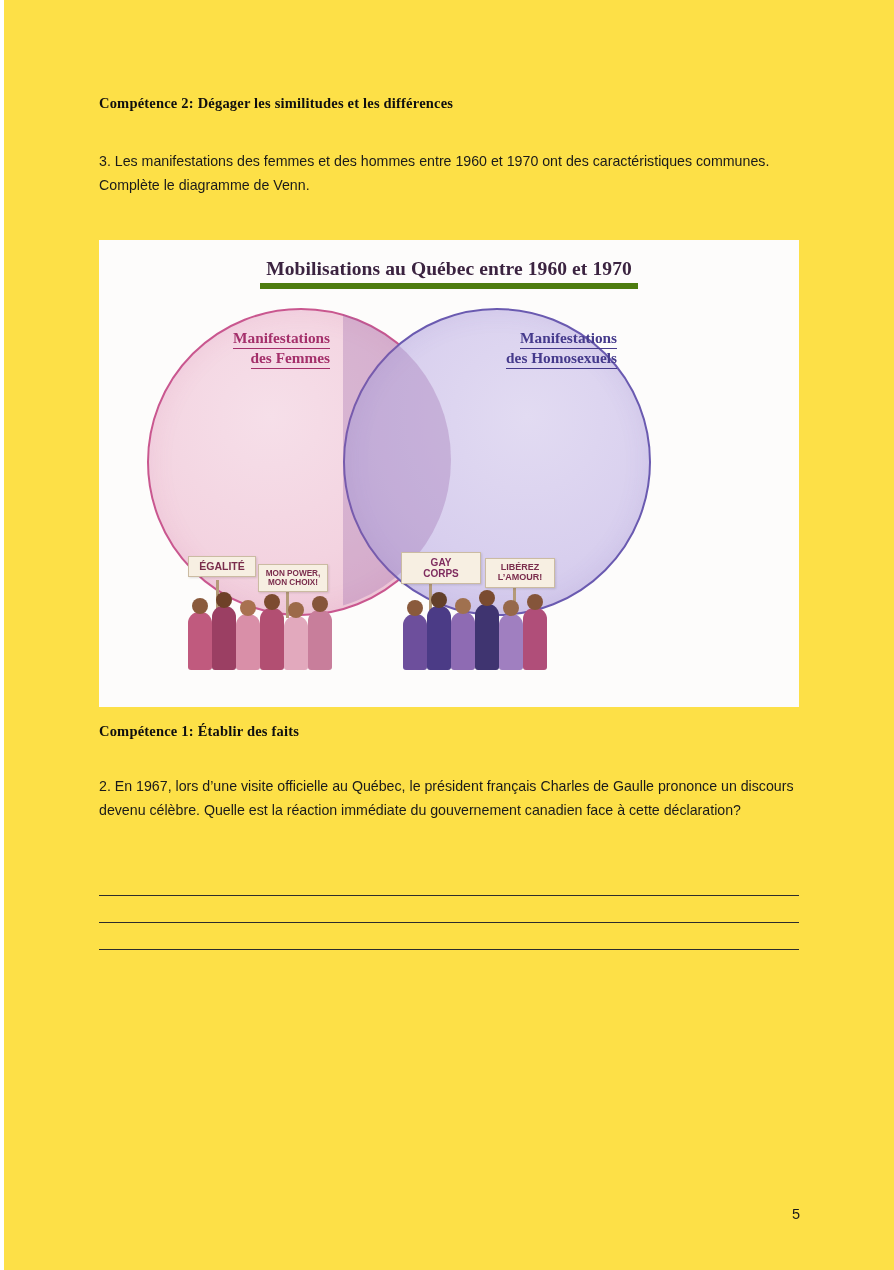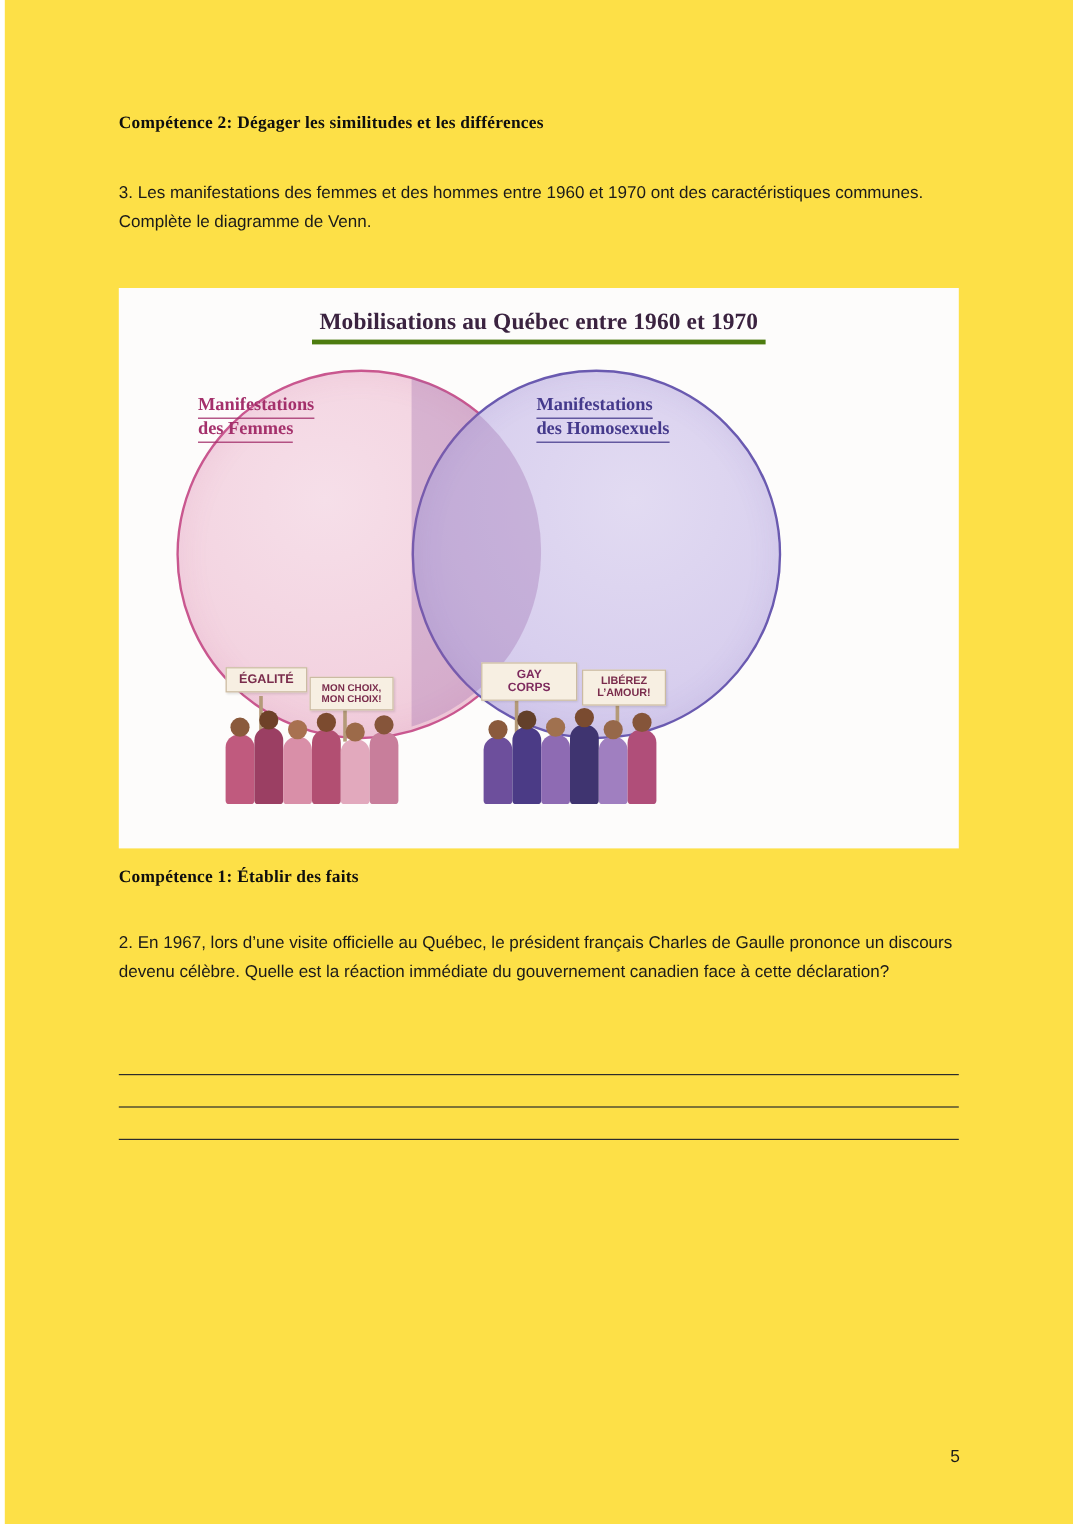--- a/index.html
+++ b/index.html
@@ -61,21 +61,21 @@
     left: 0;
     width: 700px;
     text-align: center;
     font-family: "Liberation Serif", serif;
     font-weight: bold;
     font-size: 19.5px;
     color: #3b2340;
     letter-spacing: 0.1px;
   }
   .fig-title span {
-    border-bottom: 4px solid #4d7c0f;
+    border-bottom: 6px solid #4d7c0f;
     padding: 0 6px 3px 6px;
     display: inline-block;
   }
 
   .venn {
     position: absolute;
     top: 58px;
     left: 48px;
     width: 604px;
     height: 400px;
@@ -112,21 +112,21 @@
     content: "";
     position: absolute;
     left: -196px; top: 0;
     width: 304px; height: 304px;
     border-radius: 50%;
     background: rgba(150,95,165,0.30);
   }
 
   .label {
     position: absolute;
-    text-align: left;
+    text-align: right;
     font-family: "Liberation Serif", serif;
     font-weight: bold;
     font-size: 15.3px;
     line-height: 1.35;
   }
   .label-left {
     left: 18px;
     top: 30px;
     width: 165px;
     color: #a4306b;
@@ -253,21 +253,21 @@
         </div>
 
         <div class="group group-left">
           <div class="sign-stick" style="left:34px; top:30px; height:34px;"></div>
           <div class="sign-stick" style="left:104px; top:40px; height:28px;"></div>
 
           <div class="sign sign-egalite">
             <span>ÉGALITÉ</span>
           </div>
           <div class="sign sign-corps">
-            <span>MON CHOIX,</span><br>
+            <span>MON POWER,</span><br>
             <span>MON CHOIX!</span>
           </div>
 
           <div class="crowd">
             <div class="person" style="left:6px;  height:58px; background:#c05a7e;">
               <div class="head" style="background:#8a5a3c;"></div>
             </div>
             <div class="person" style="left:30px; height:64px; background:#9b3f63;">
               <div class="head" style="background:#6e4128;"></div>
             </div>

